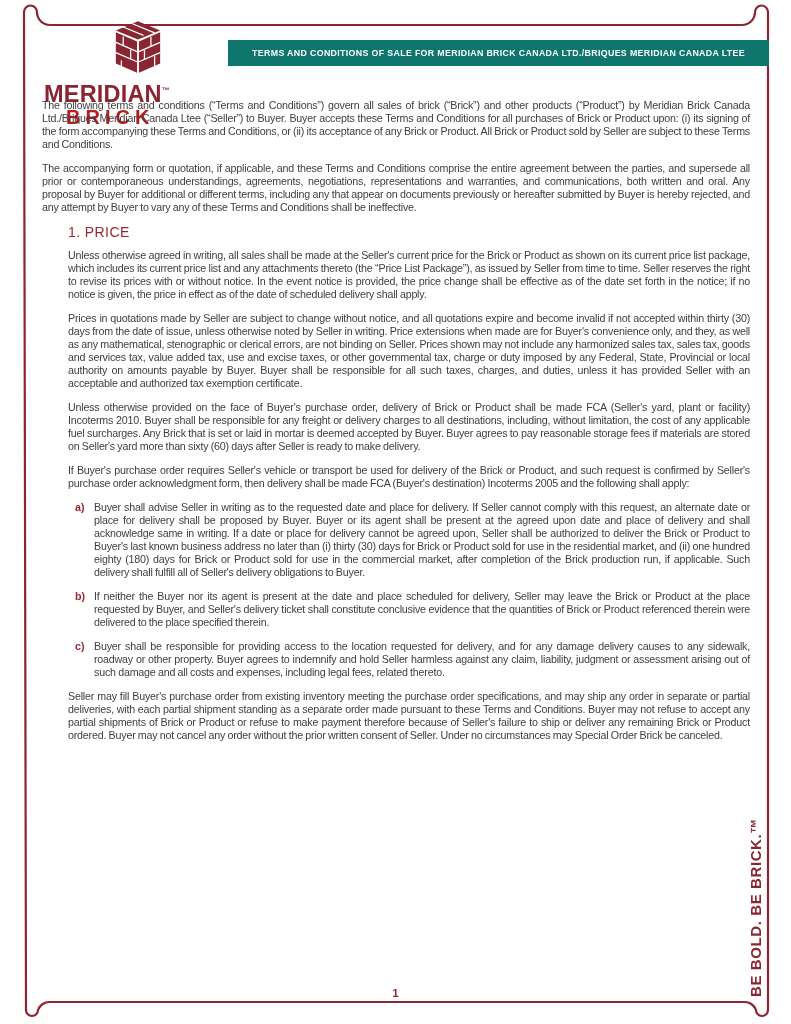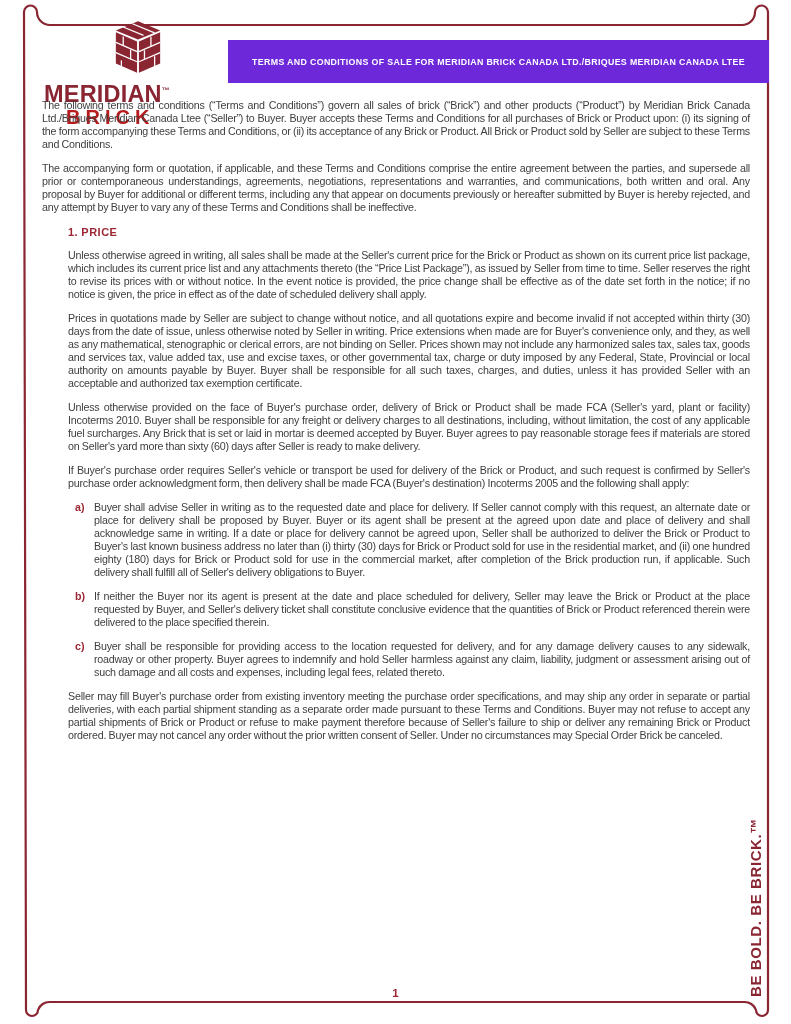--- a/index.html
+++ b/index.html
@@ -14,36 +14,36 @@
   .frame{position:absolute;left:0;top:0;pointer-events:none;}
 
   
   .logo{position:absolute;left:44px;top:19px;display:flex;align-items:flex-end;flex-direction:column;}
   .logo-icon{width:48px;height:56px;margin-right:8px;}
   .logo-text{line-height:1;margin-top:4px;}
   .logo-line1{font-size:23.5px;font-weight:bold;color:#8A2532;letter-spacing:.2px;line-height:24px;white-space:nowrap;}
   .logo-line1 sup{font-size:8px;vertical-align:9px;letter-spacing:0;}
   .logo-line2{font-size:20px;font-weight:bold;color:#b91c1c;letter-spacing:5px;line-height:23px;margin-left:22px;}
   .banner{
-    position:absolute;left:228px;top:40px;width:541px;height:43px;
-    background:#6d28d9;color:#ffffff;
+    position:absolute;left:228px;top:40px;width:541px;height:26px;
+    background:#0f766e;color:#ffffff;
     display:flex;align-items:center;justify-content:center;
     font-size:8.8px;font-weight:bold;letter-spacing:.35px;white-space:nowrap;
   }
 
   
   .content{
     position:absolute;left:42px;top:99px;width:708px;
     color:#3E3E40;font-size:10.7px;line-height:13px;
     letter-spacing:-.2px;word-spacing:-.4px;text-align:justify;
   }
   .content p{margin:0 0 11px 0;}
   .section{margin-left:26px;}
   .sec-title{
-    color:#9C2633;font-size:11px;font-weight:bold;letter-spacing:.5px;
+    color:#9C2633;font-size:14px;font-weight:normal;letter-spacing:.5px;
     margin:12px 0 10px 0;text-align:left;
   }
   .li{position:relative;padding-left:26px;margin-bottom:11px;}
   .li .lbl{position:absolute;left:7px;top:0;font-weight:bold;color:#9C2633;letter-spacing:0;}
 
   
   .page-number{
     position:absolute;left:0;top:987px;width:791px;text-align:center;
     color:#9C2633;font-size:11.5px;font-weight:bold;
   }

